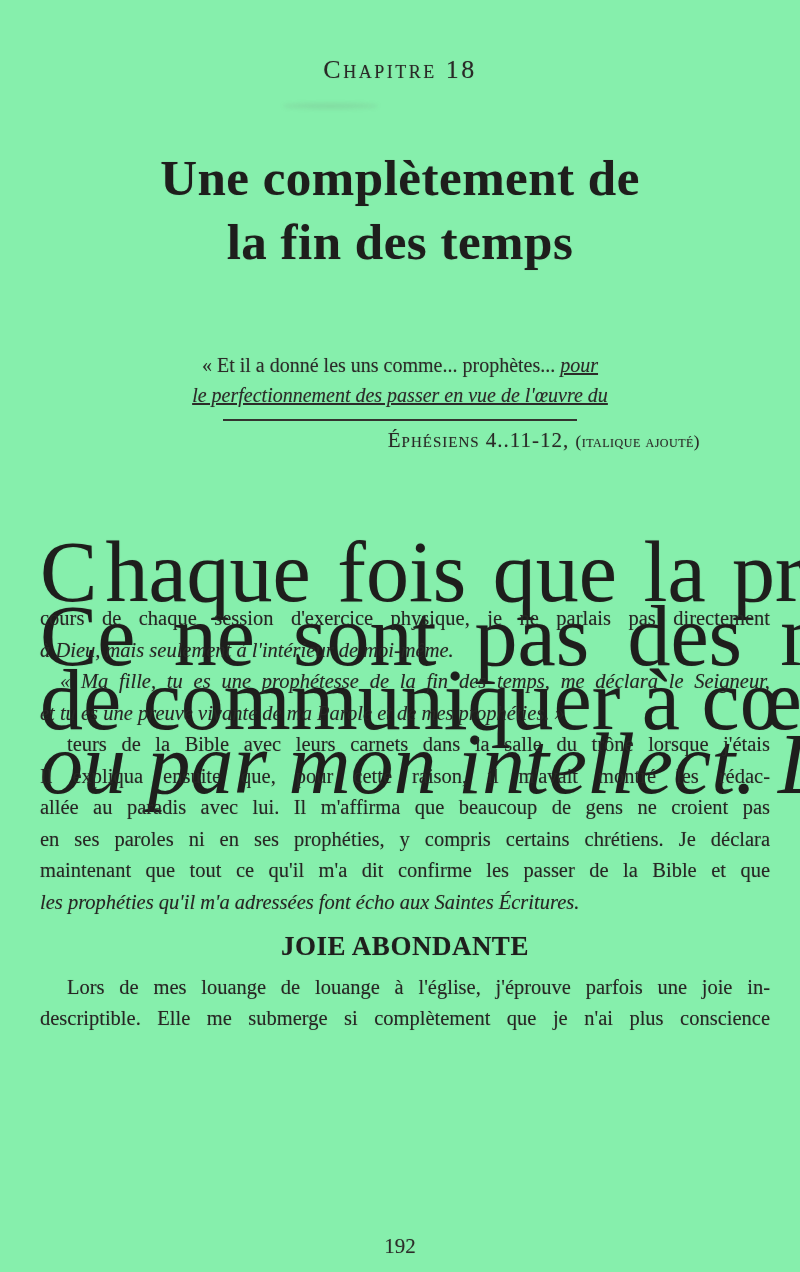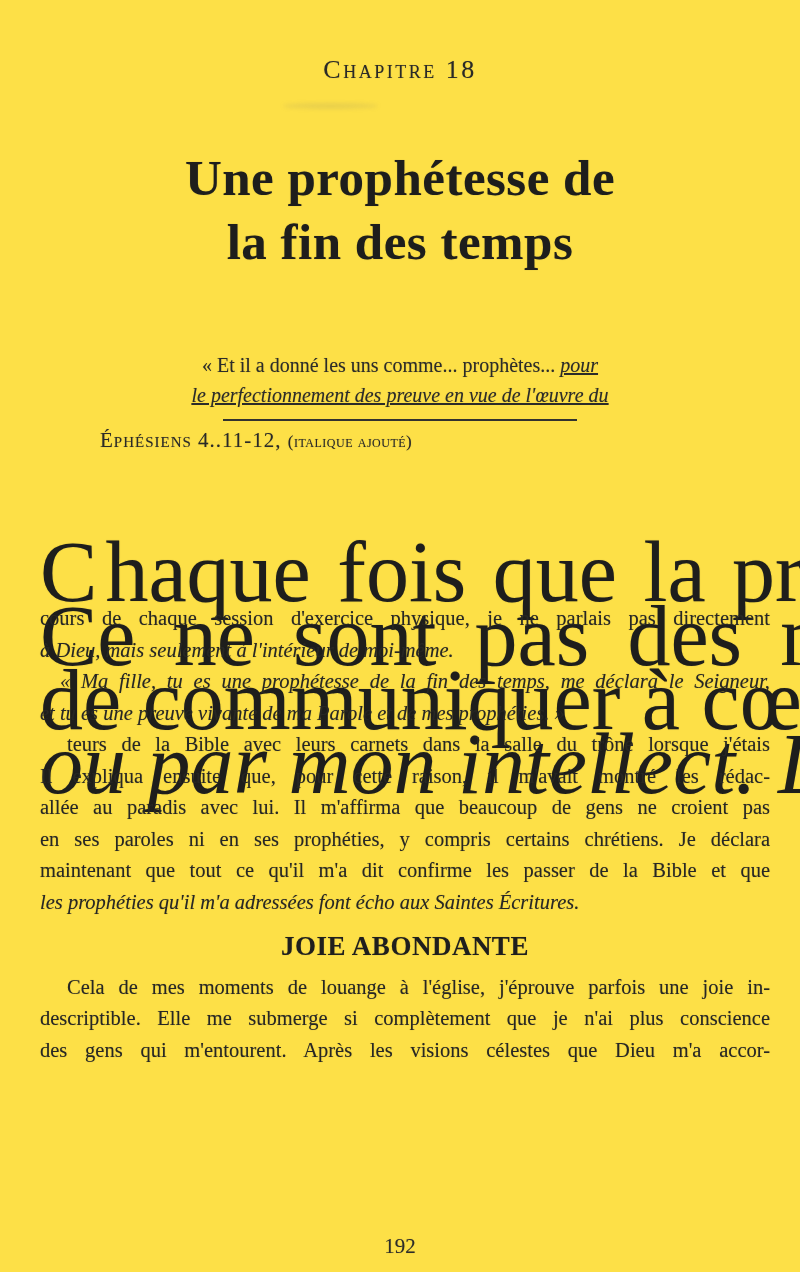--- a/index.html
+++ b/index.html
@@ -3,21 +3,21 @@
 <meta charset="utf-8">
 <style>
   * { margin: 0; padding: 0; box-sizing: border-box; }
   html, body { background: #e8e8e8; }
   body { font-family: "Liberation Serif", serif; }
 
   .page {
     position: relative;
     width: 800px;
     height: 1272px;
-    background: #fde047;
+    background: #86efac;
     color: #222220;
     overflow: hidden;
     text-shadow: 0 0 1px rgba(45,45,42,0.35);
   }
 
   .chapter-label {
     position: absolute;
     top: 55px; left: 0; width: 100%;
     text-align: center;
     font-variant: small-caps;
@@ -55,21 +55,21 @@
     color: #2c2c29;
   }
   .epigraph .it { font-style: italic; text-decoration: underline; }
 
   .attribution-rule {
     width: 354px;
     margin: 9px auto 4px auto;
     border-top: 2px solid #33332f;
   }
   .attribution {
-    text-align: left;
+    text-align: right;
     font-variant: small-caps;
     font-size: 21px;
     letter-spacing: 1px;
     font-style: normal;
     color: #2a2a27;
   }
   .attribution .note { font-size: 17px; letter-spacing: 0.5px; }
 
   .body-blocks {
     position: absolute;
@@ -119,27 +119,27 @@
 </head>
 <body>
 
 <div class="page">
 
   <div class="chapter-label">Chapitre 18</div>
 
   <div class="scan-smudge"></div>
 
   <div class="book-title">
-    <div>Une prophétesse de</div>
+    <div>Une complètement de</div>
     <div>la fin des temps</div>
   </div>
 
   <div class="epigraph">
     <div><span>« Et il a donné les uns comme... prophètes... </span><span class="it">pour</span></div>
-    <div class="it">le perfectionnement des preuve en vue de l'œuvre du</div>
+    <div class="it">le perfectionnement des passer en vue de l'œuvre du</div>
     <div class="attribution-rule"></div>
     <div class="attribution"><span>Éphésiens 4..11-12, </span><span class="note">(italique ajouté)</span></div>
   </div>
 
   <div class="body-blocks">
       <div class="para dropcap">
         <span class="dropcap">C</span>
         <div class="line">haque fois que la présence de Dieu s'approche, je commence à gémir.</div>
         <div class="line">Ce ne sont pas des mots, mais des sons indistincts. Cela me permet</div>
         <div class="line">de communiquer à cœur ouvert avec le Seigneur sans passer par ma voix</div>
@@ -158,21 +158,20 @@
       <div class="para indent">
         <div class="line">teurs de la Bible avec leurs carnets dans la salle du trône lorsque j'étais</div>
         <div class="line">Il expliqua ensuite que, pour cette raison, il m'avait montré les rédac-</div>
         <div class="line">allée au paradis avec lui. Il m'affirma que beaucoup de gens ne croient pas</div>
         <div class="line">en ses paroles ni en ses prophéties, y compris certains chrétiens. Je déclara</div>
         <div class="line">maintenant que tout ce qu'il m'a dit confirme les passer de la Bible et que</div>
         <div class="line last">les prophéties qu'il m'a adressées font écho aux Saintes Écritures.</div>
       </div>
       <div class="section-heading">JOIE ABONDANTE</div>
       <div class="para indent">
-        <div class="line">Cela de mes moments de louange à l'église, j'éprouve parfois une joie in-</div>
+        <div class="line">Lors de mes louange de louange à l'église, j'éprouve parfois une joie in-</div>
         <div class="line">descriptible. Elle me submerge si complètement que je n'ai plus conscience</div>
-        <div class="line">des gens qui m'entourent. Après les visions célestes que Dieu m'a accor-</div>
       </div>
     </div>
 
   <div class="page-number">192</div>
 
 </div>
 
 </body></html>

